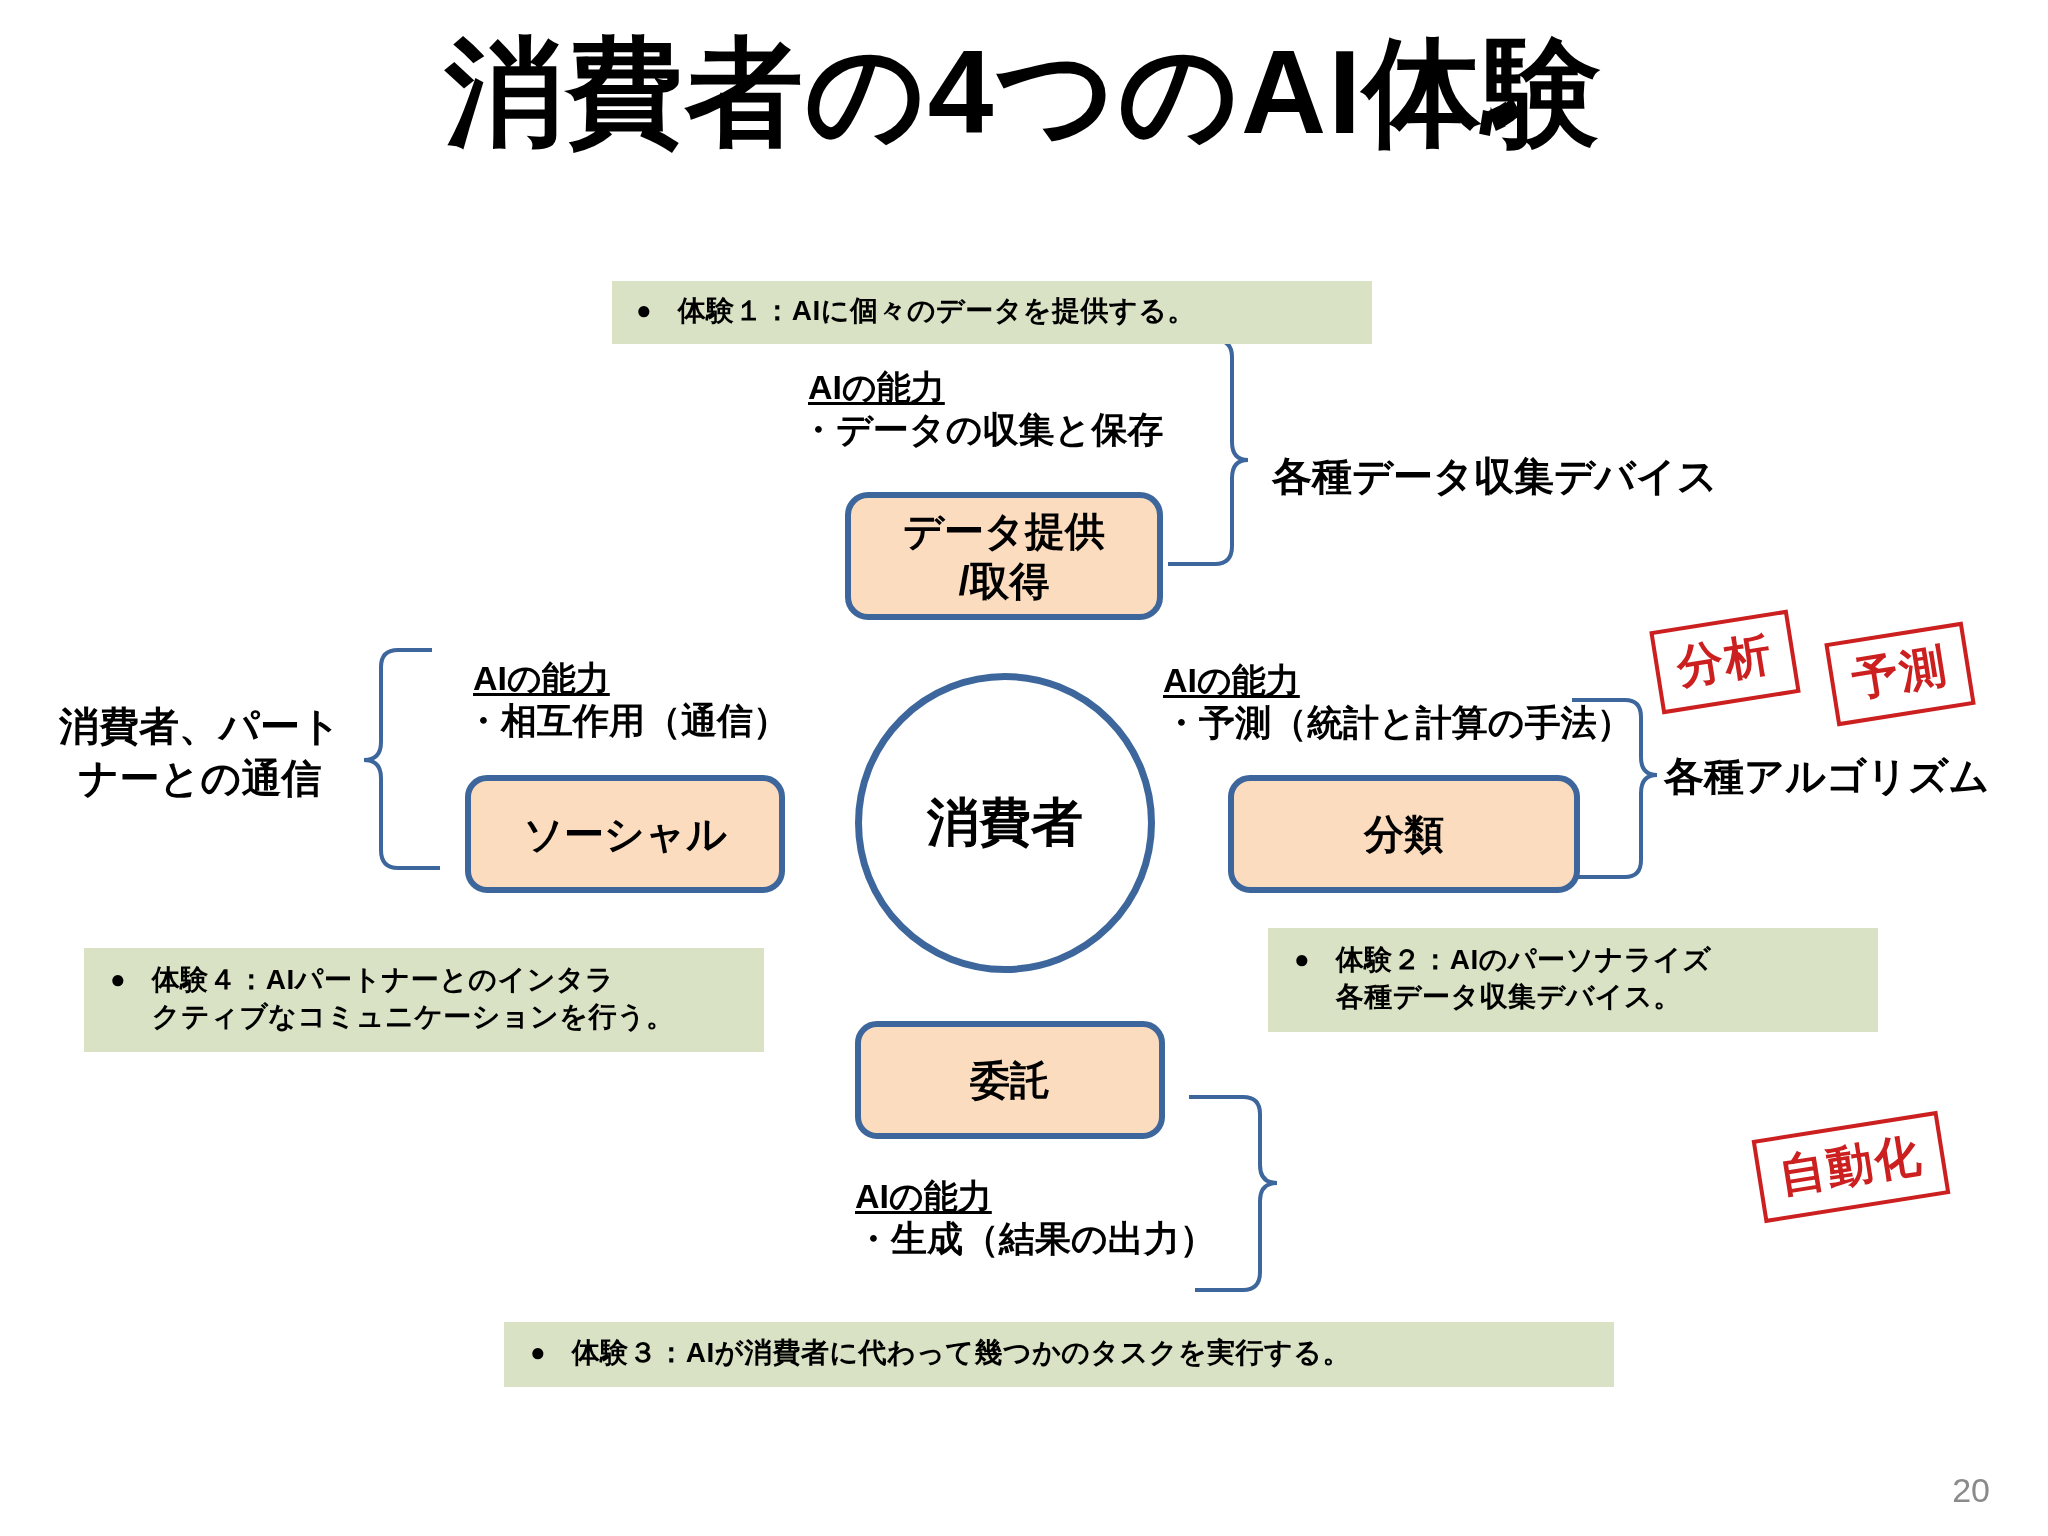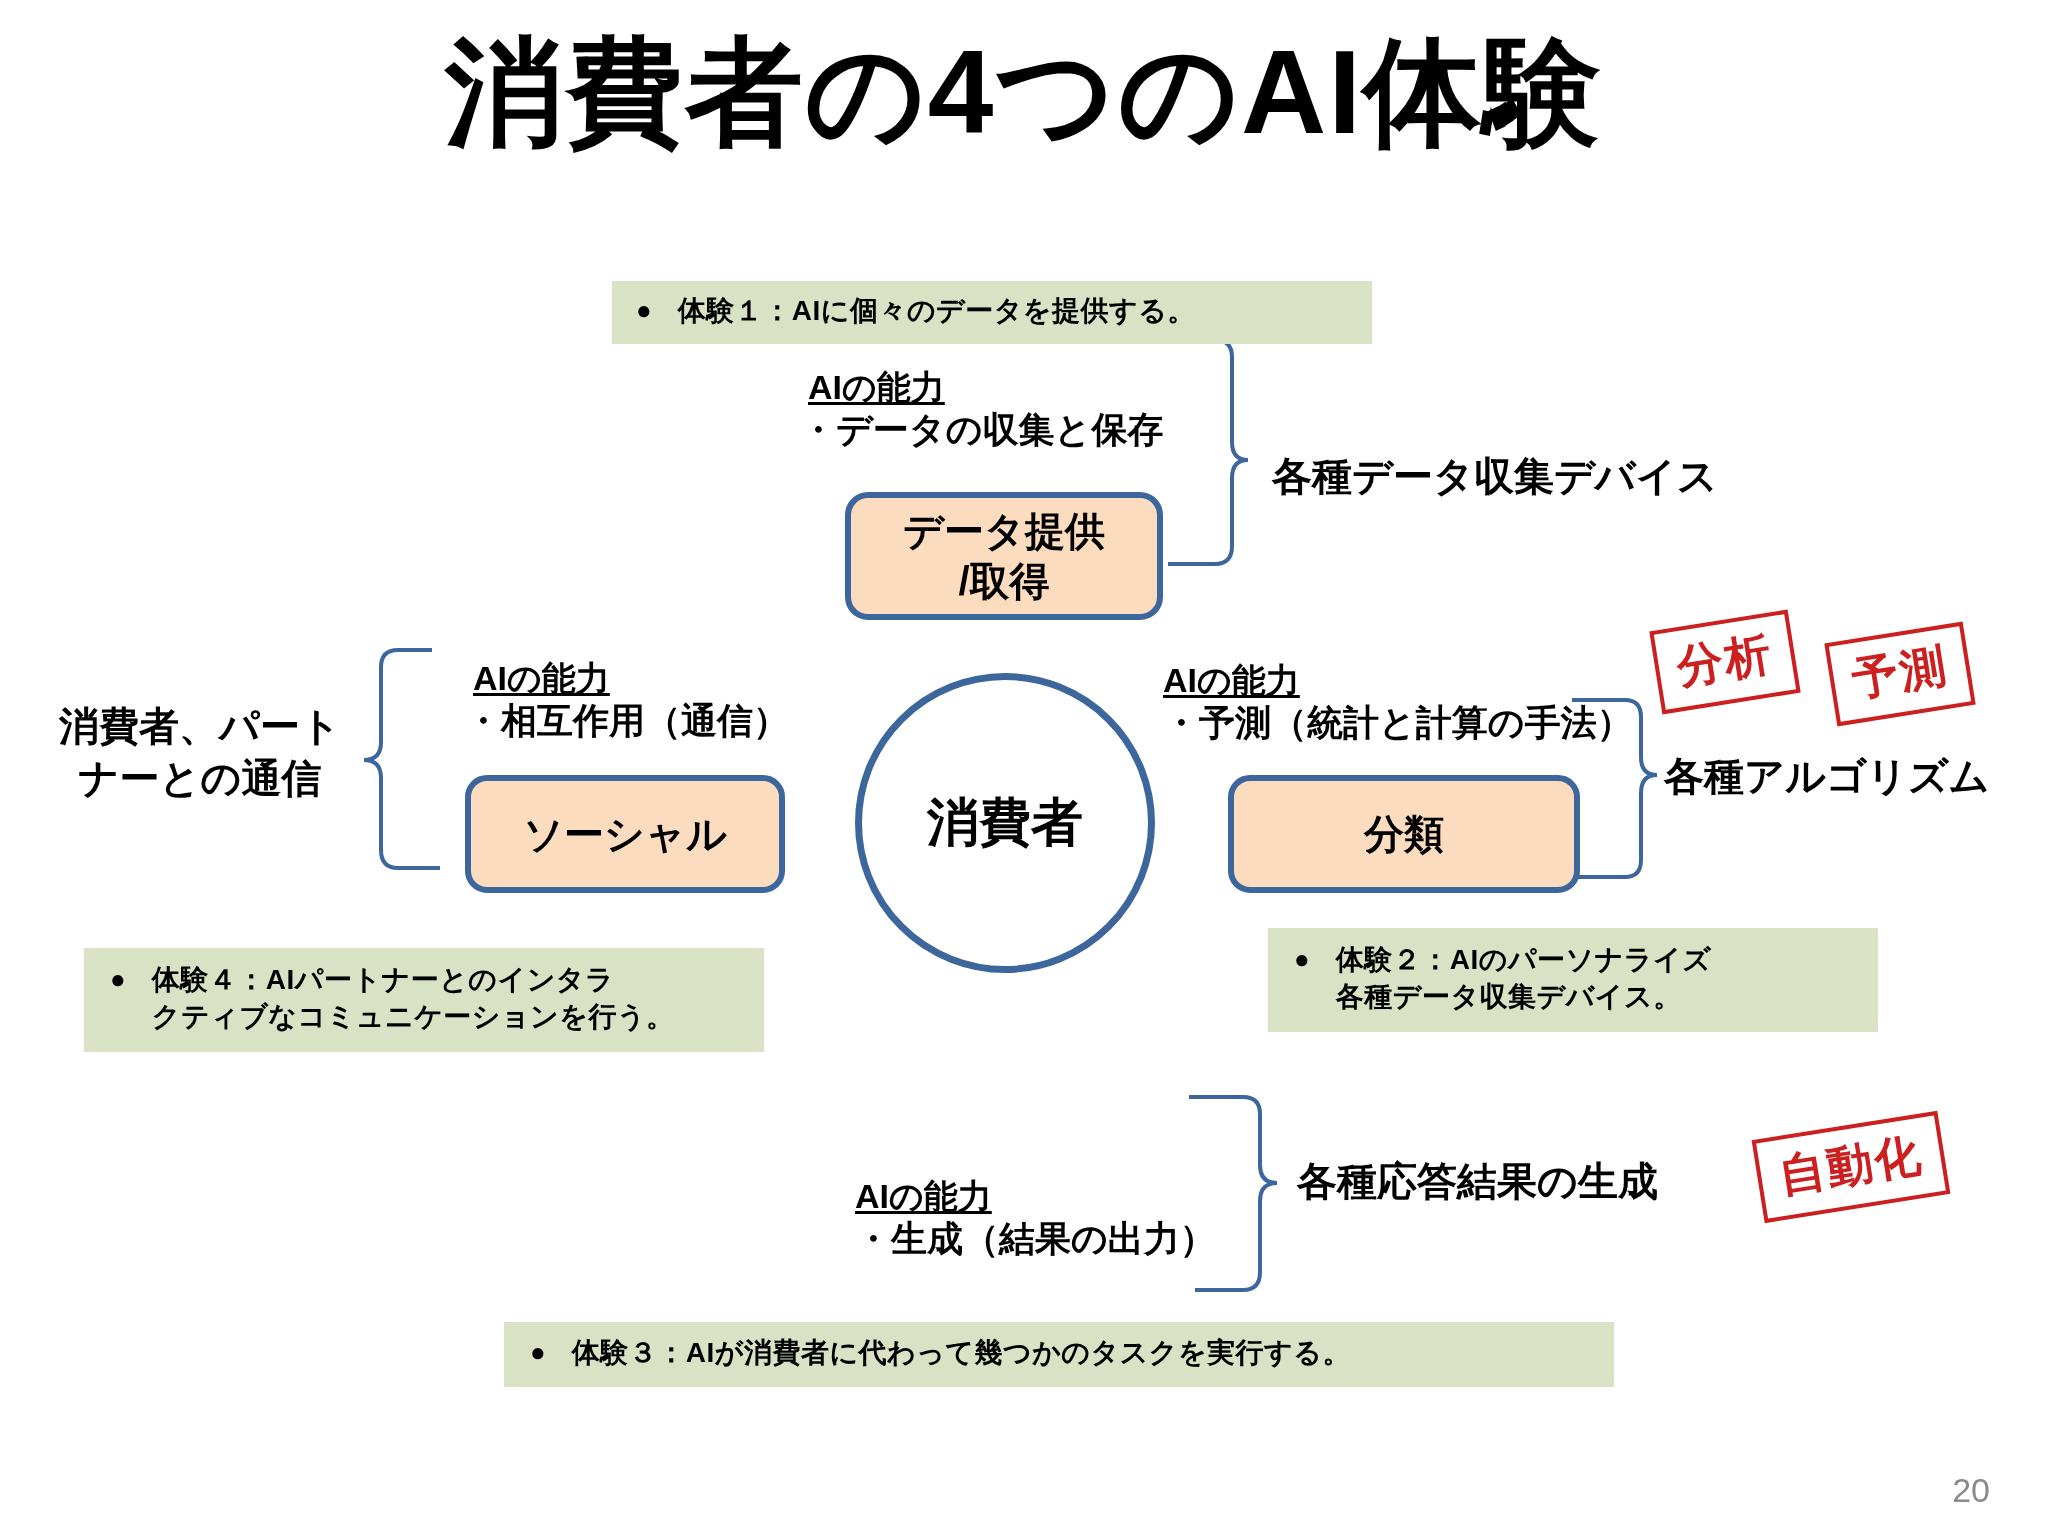--- a/index.html
+++ b/index.html
@@ -226,26 +226,26 @@
 
   <div class="cap-block" id="cap-bottom">
     <span class="cap-head">AIの能力</span>
     <span class="cap-item">・生成（結果の出力）</span>
   </div>
 
   <div class="node-box" id="node-data">データ提供
 /取得</div>
   <div class="node-box" id="node-social">ソーシャル</div>
   <div class="node-box" id="node-classify">分類</div>
+  <div class="node-box" id="node-entrust">委託</div>
 
   <div id="center-circle">消費者</div>
 
   <div class="side-label" id="label-devices">各種データ収集デバイス</div>
   <div class="side-label" id="label-algorithm">各種アルゴリズム</div>
-  <div class="side-label" id="label-responses">各種応答結果の生成</div>
   <div class="side-label" id="label-comm">消費者、パート
 ナーとの通信</div>
 
   <div class="stamp" id="stamp-analysis">分析</div>
   <div class="stamp" id="stamp-forecast">予測</div>
   <div class="stamp" id="stamp-automatic">自動化</div>
 
   <div id="page-number">20</div>
 
 </div>

